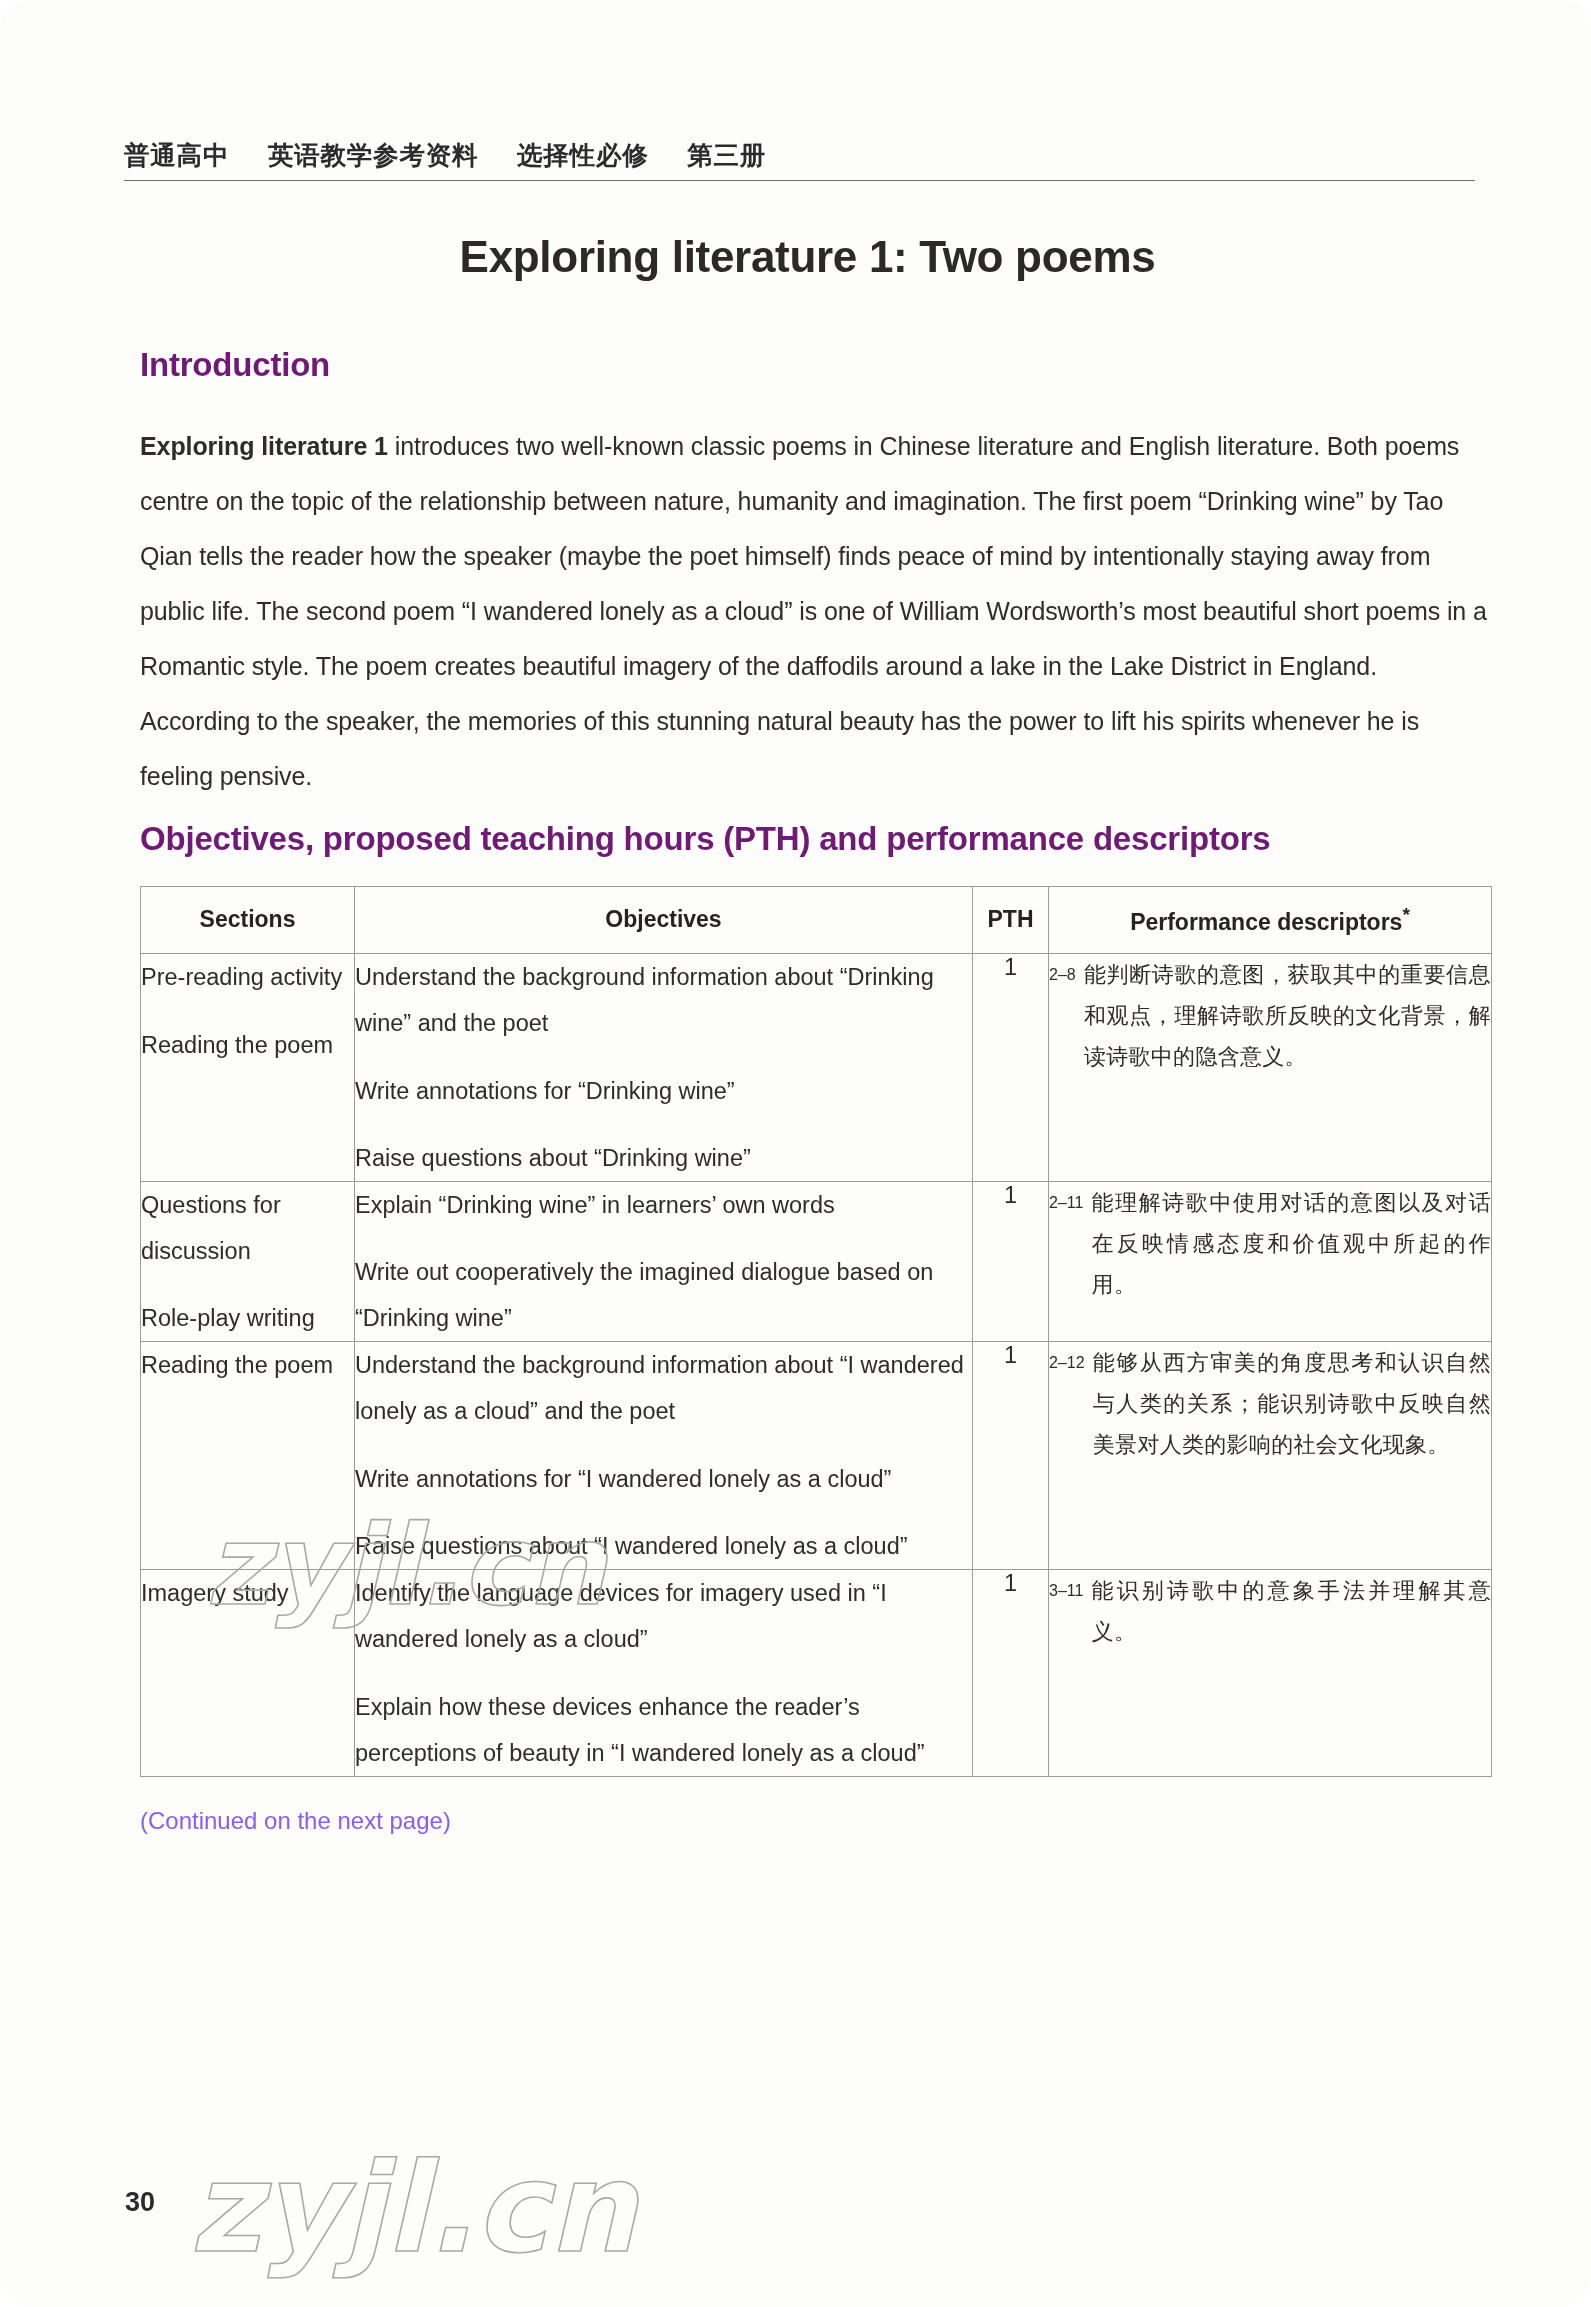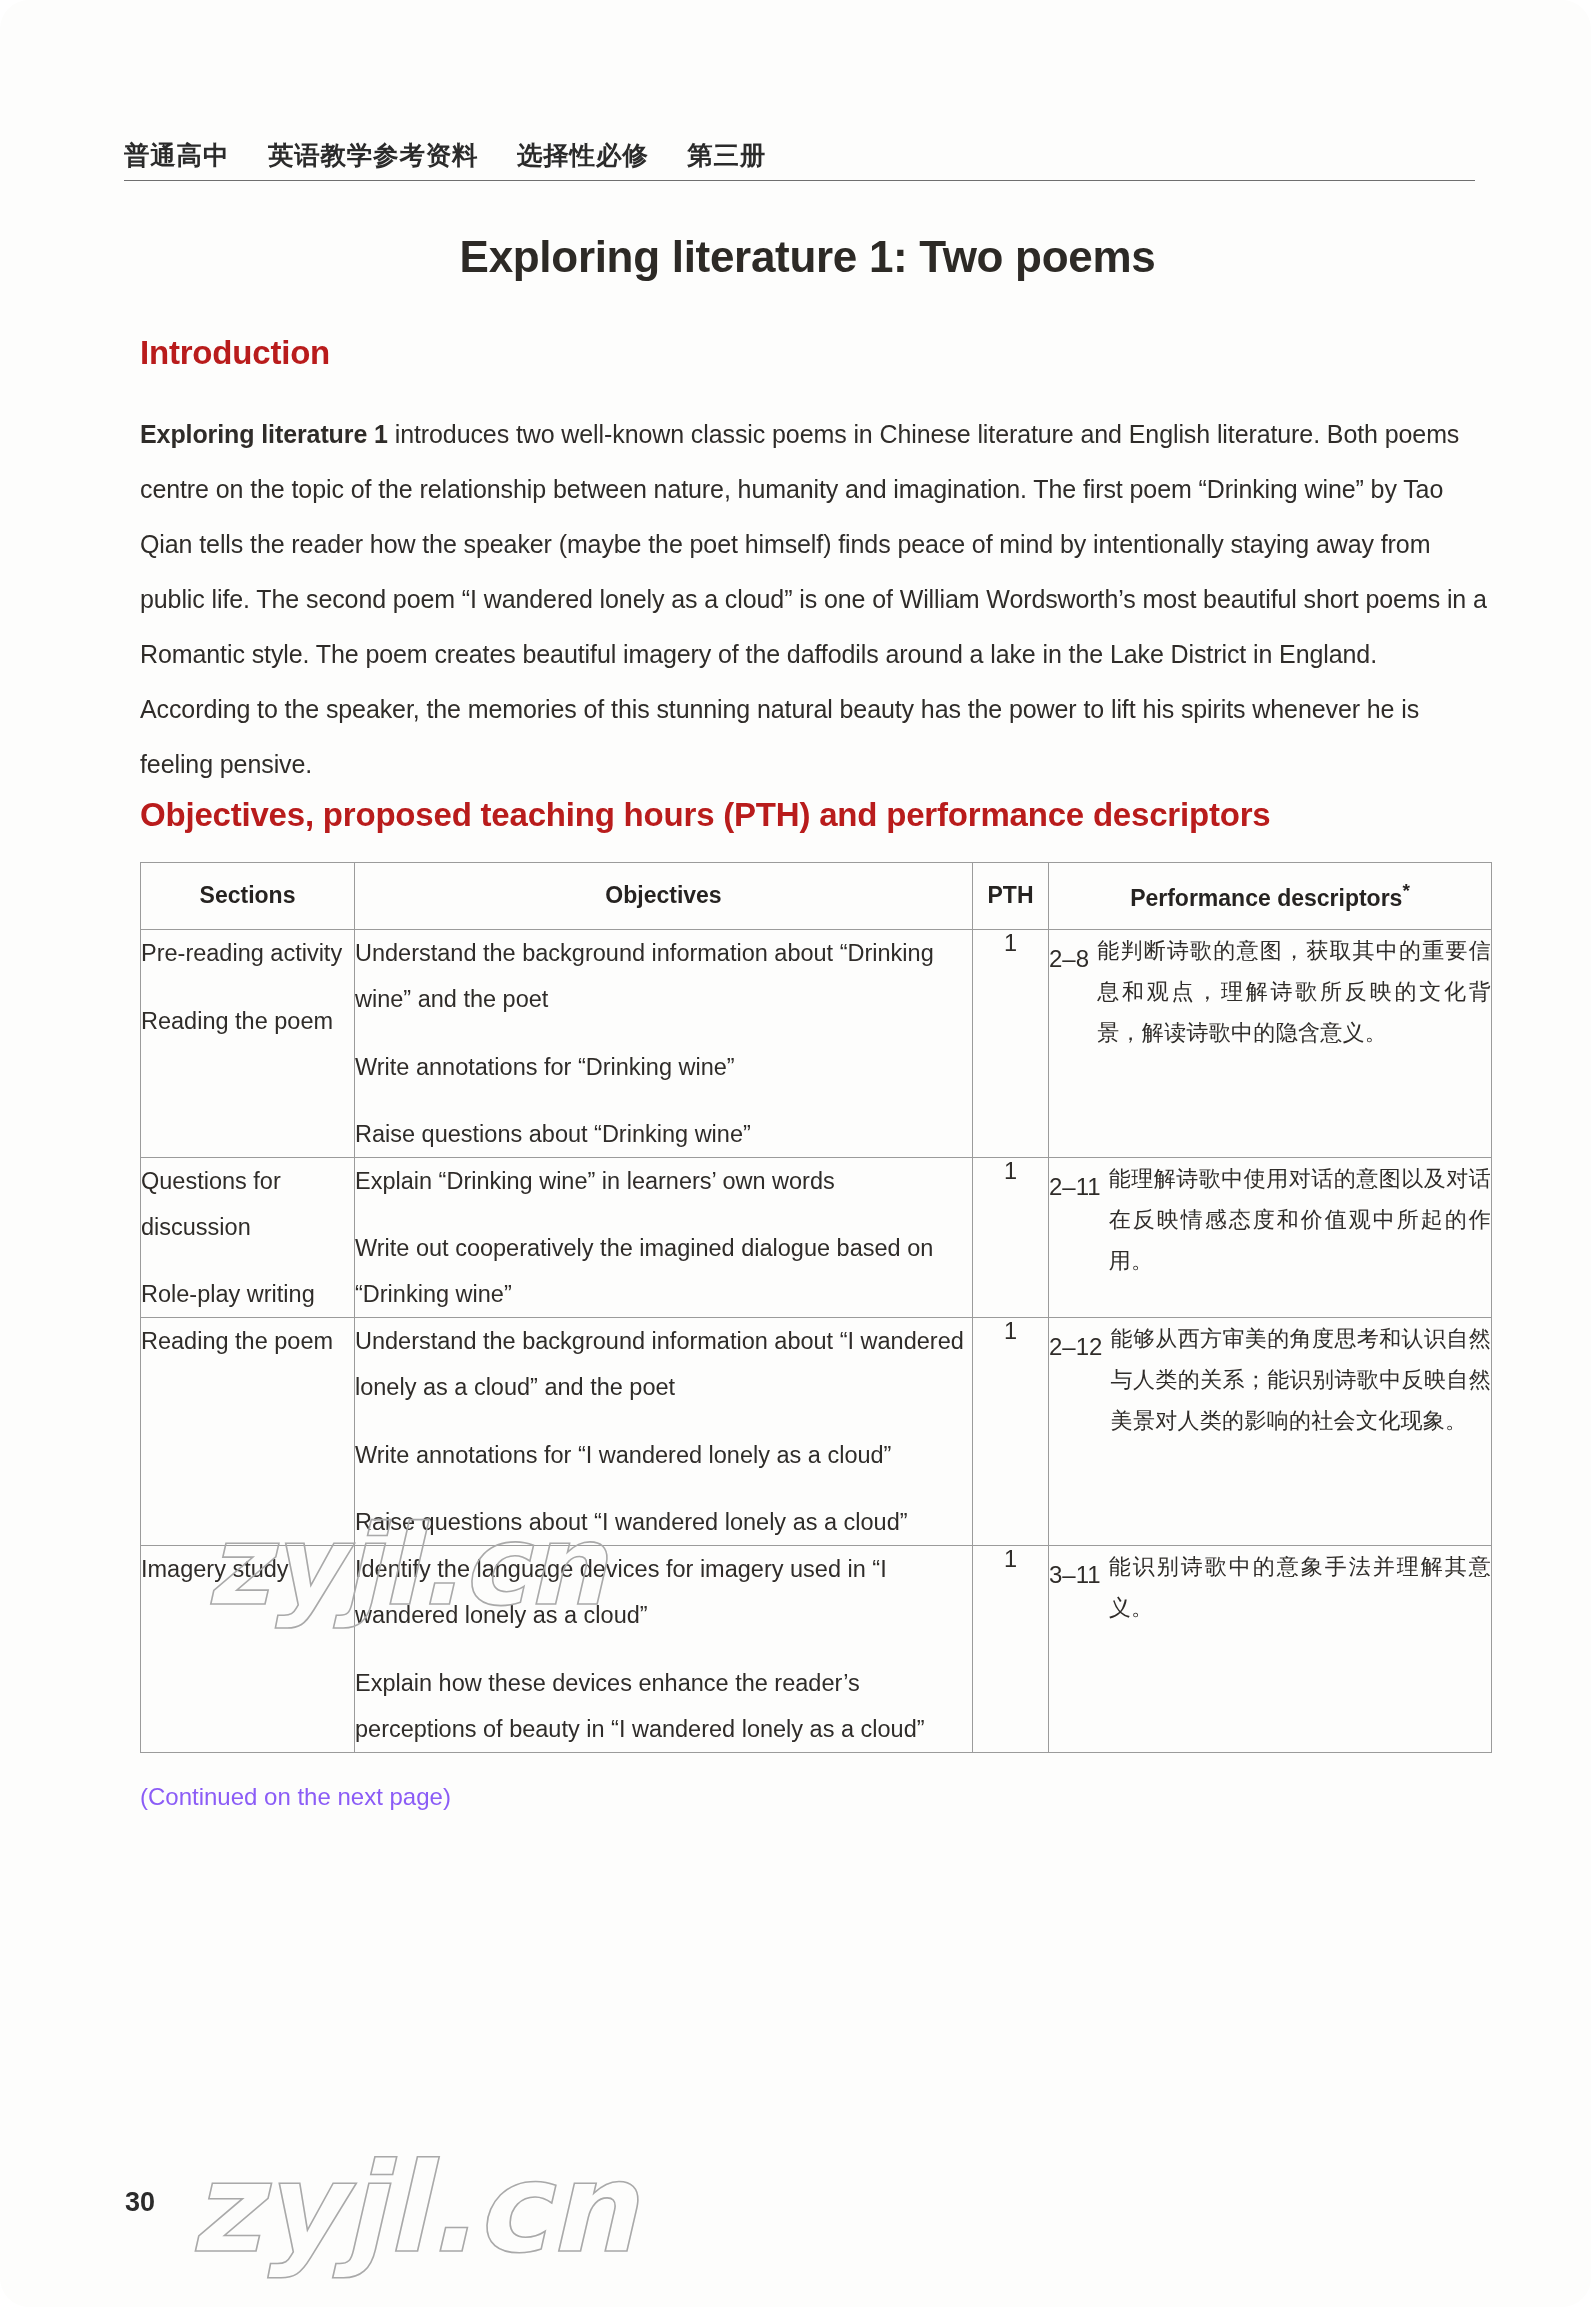--- a/index.html
+++ b/index.html
@@ -59,22 +59,22 @@
   .content {
     position: absolute;
     left: 140px;
     top: 330px;
     width: 1351px;
   }
 
   h2.section-heading {
     font-size: 33px;
     font-weight: bold;
-    margin: 4px 0 35px 0;
-    color: #b91c1c;
+    margin: 16px 0 35px 0;
+    color: #701a75;
     letter-spacing: -0.2px;
   }
   h2.section-heading.tight {
     margin-bottom: 28px;
   }
 
   p.intro {
     font-size: 25px;
     line-height: 55px;
     margin: 0;
@@ -148,25 +148,24 @@
   .sec-line:last-child { margin-bottom: 0; }
 
   .desc-wrap {
     display: flex;
     align-items: flex-start;
     font-family: "DejaVu Serif", "Liberation Serif", serif;
   }
   .desc-code {
     flex: 0 0 auto;
     font-family: "Liberation Sans", sans-serif;
-    font-size: 24px;
+    font-size: 16px;
     padding-right: 8.2px;
     line-height: 41px;
     white-space: nowrap;
-    margin-top: 8px;
   }
   .desc-text {
     flex: 1 1 auto;
     font-size: 22px;
     line-height: 41px;
     text-align: justify;
     letter-spacing: 0.3px;
   }
 
   .continued {

